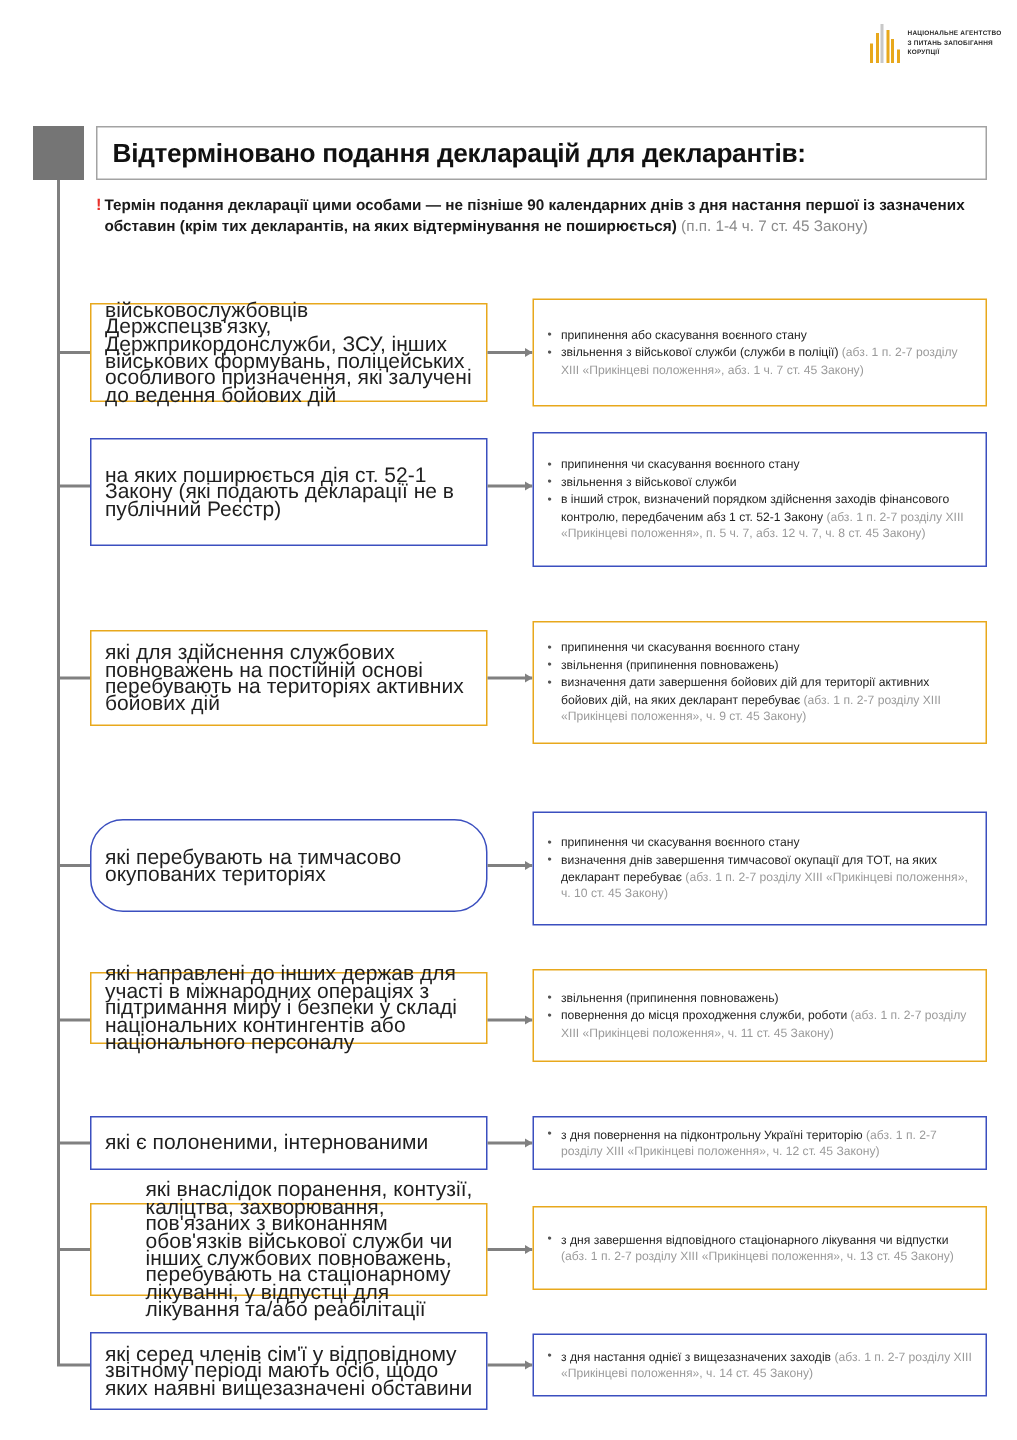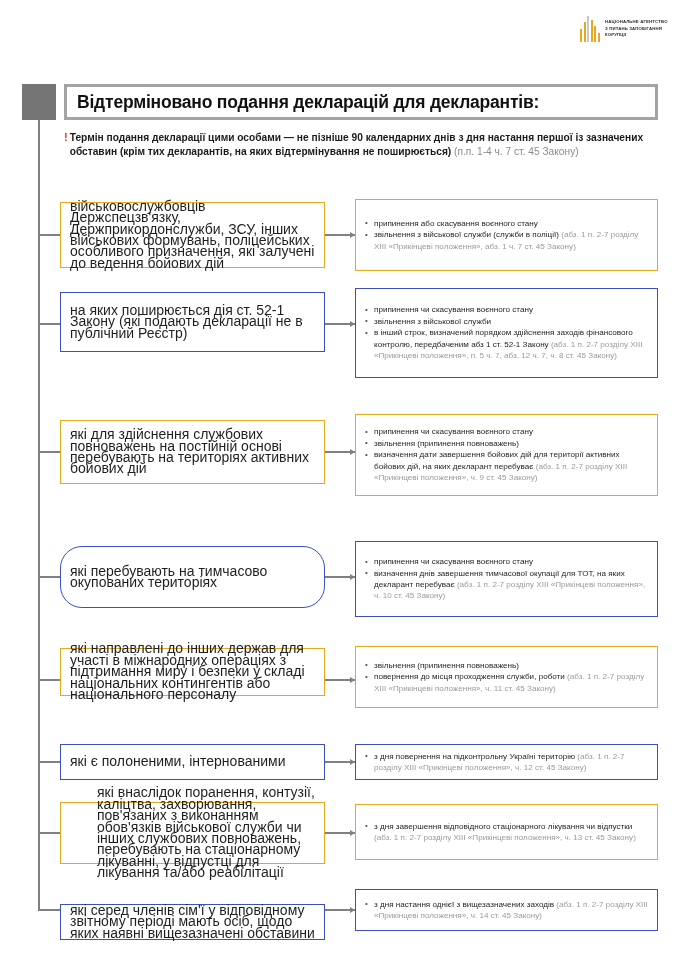--- a/index.html
+++ b/index.html
@@ -70,21 +70,21 @@
     width: 34px;
     height: 36px;
     background: #757575;
   }
   #title-box {
     position: absolute;
     left: 42px;
     top: 0;
     right: 0;
     height: 36px;
-    border: 3px solid #a3a3a3;
+    border: 1px solid #a3a3a3;
     background: #ffffff;
     display: flex;
     align-items: center;
     padding-left: 10px;
     box-sizing: border-box;
   }
   #page-title {
     font-size: 17.5px;
     font-weight: bold;
     color: #111;
@@ -246,21 +246,21 @@
       <div class="arrowhead" style="left: 312px; top: 29.8px;"></div>
       <div class="right-box" style="top: -3px; height: 72px;">
         <ul class="rlist">
           <li><span>припинення або скасування воєнного стану</span></li>
           <li><span>звільнення з військової служби (служби в поліції) </span><span class="ref">(абз. 1 п. 2-7 розділу XIII «Прикінцеві положення», абз. 1 ч. 7 ст. 45 Закону)</span></li>
         </ul>
       </div>
     </div>
     <div class="row blue" style="top: 292px;">
       <div class="stub stub-left" style="top: 31.2px;"></div>
-      <div class="left-box" style="top: 0px; height: 60px;">
+      <div class="left-box" style="top: 0px; height: 72px;">
         <div class="ltext">на яких поширюється дія ст. 52-1 Закону (які подають декларації не в публічний Реєстр)</div>
       </div>
       <div class="stub stub-mid" style="top: 31.2px;"></div>
       <div class="arrowhead" style="left: 312px; top: 28.8px;"></div>
       <div class="right-box" style="top: -4px; height: 90px;">
         <ul class="rlist">
           <li><span>припинення чи скасування воєнного стану</span></li>
           <li><span>звільнення з військової служби</span></li>
           <li><span>в інший строк, визначений порядком здійснення заходів фінансового контролю, передбаченим абз 1 ст. 52-1 Закону </span><span class="ref">(абз. 1 п. 2-7 розділу XIII «Прикінцеві положення», п. 5 ч. 7, абз. 12 ч. 7, ч. 8 ст. 45 Закону)</span></li>
         </ul>
@@ -330,21 +330,21 @@
       <div class="stub stub-mid" style="top: 30.2px;"></div>
       <div class="arrowhead" style="left: 312px; top: 27.8px;"></div>
       <div class="right-box" style="top: 2px; height: 56px;">
         <ul class="rlist">
           <li><span>з дня завершення відповідного стаціонарного лікування чи відпустки </span><span class="ref">(абз. 1 п. 2-7 розділу XIII «Прикінцеві положення», ч. 13 ст. 45 Закону)</span></li>
         </ul>
       </div>
     </div>
     <div class="row blue" style="top: 888px;">
       <div class="stub stub-left" style="top: 21.2px;"></div>
-      <div class="left-box" style="top: 16px; height: 36px;">
+      <div class="left-box" style="top: 0px; height: 52px;">
         <div class="ltext">які серед членів сім'ї у відповідному звітному періоді мають осіб, щодо яких наявні вищезазначені обставини</div>
       </div>
       <div class="stub stub-mid" style="top: 21.2px;"></div>
       <div class="arrowhead" style="left: 312px; top: 18.8px;"></div>
       <div class="right-box" style="top: 1px; height: 42px;">
         <ul class="rlist">
           <li><span>з дня настання однієї з вищезазначених заходів </span><span class="ref">(абз. 1 п. 2-7 розділу XIII «Прикінцеві положення», ч. 14 ст. 45 Закону)</span></li>
         </ul>
       </div>
     </div>

